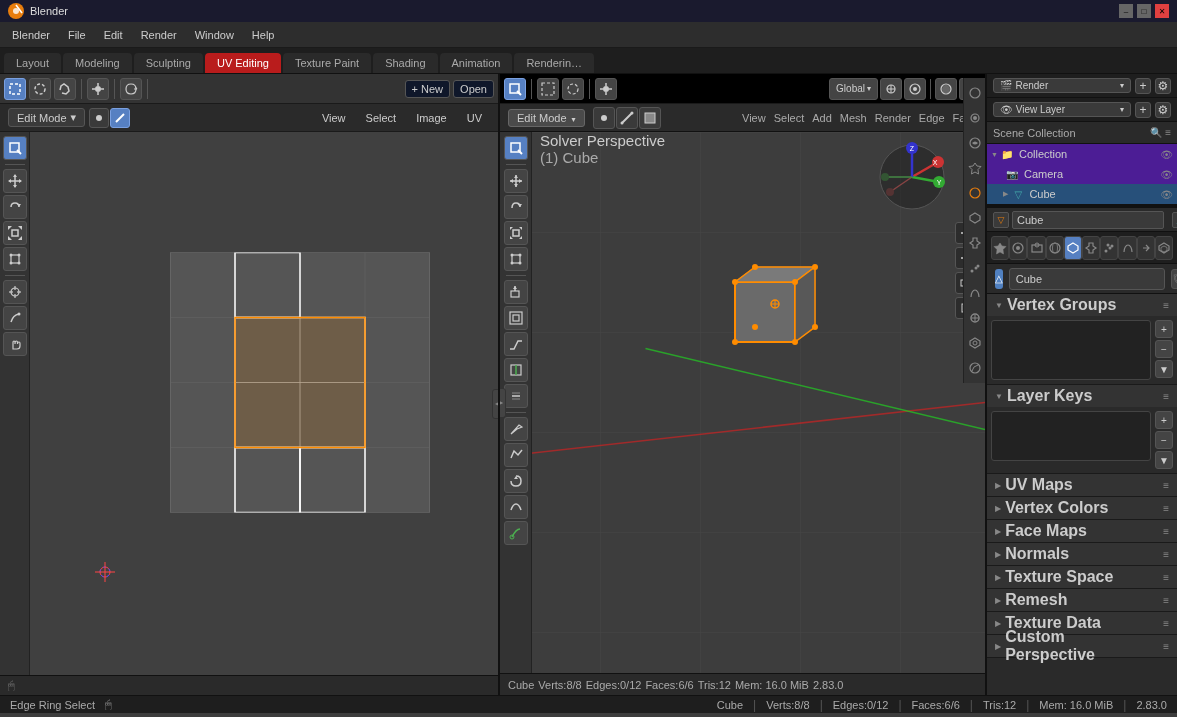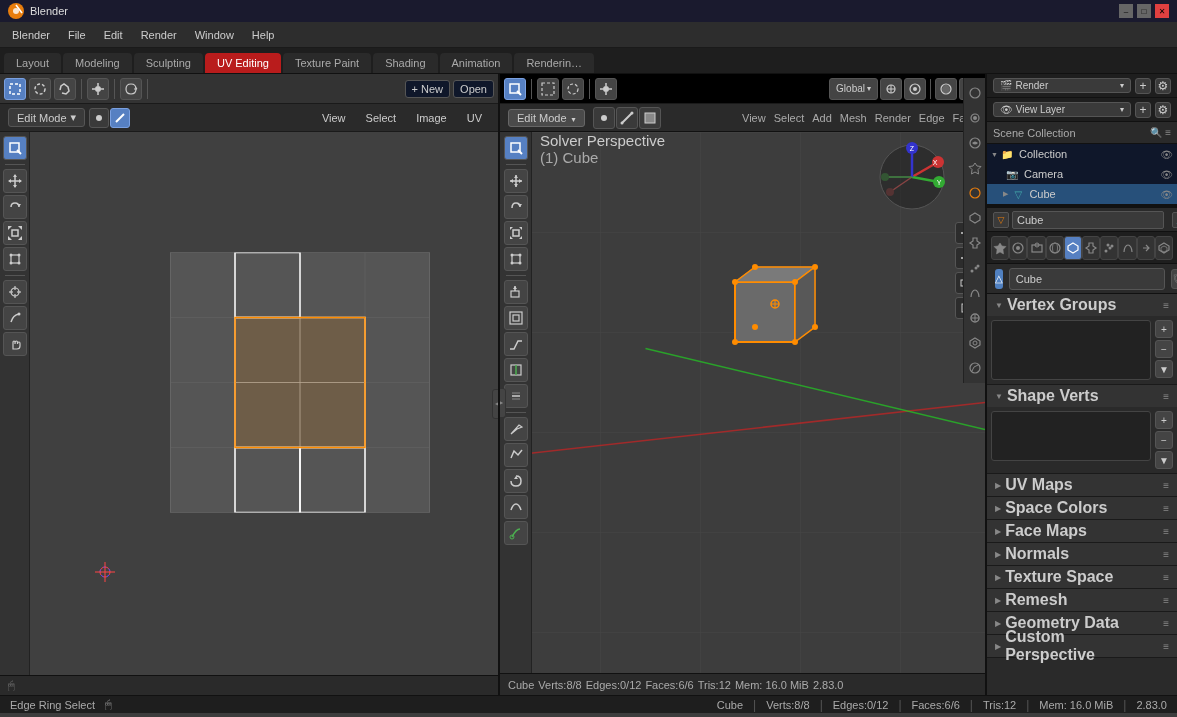--- a/index.html
+++ b/index.html
@@ -321,21 +321,21 @@
     #properties-panel {
       width: 190px;
       height: 100%;
       background: #2a2a2a;
       display: flex;
       flex-direction: column;
     }
 
     
     #scene-outliner {
-      background: #0f172a;
+      background: #4c1d95;
       border-bottom: 2px solid #111;
     }
 
     .outliner-header {
       height: 22px;
       background: #2a2a2a;
       display: flex;
       align-items: center;
       padding: 0 6px;
       font-size: 11px;
@@ -1287,21 +1287,21 @@
             <div class="vg-btn">+</div>
             <div class="vg-btn">−</div>
             <div class="vg-btn">▼</div>
           </div>
         </div>
       </div>
 
       <div class="prop-section">
         <div class="prop-section-header">
           <span class="prop-section-arrow tri-down"></span>
-          <span class="prop-section-title">Shape Verts</span>
+          <span class="prop-section-title">Layer Keys</span>
           <div style="flex:1"></div>
           <span style="font-size:10px;color:#888;">≡</span>
         </div>
         <div class="shape-keys-list">
           <div class="sk-list"></div>
           <div class="sk-buttons">
             <div class="vg-btn">+</div>
             <div class="vg-btn">−</div>
             <div class="vg-btn">▼</div>
           </div>
@@ -1313,21 +1313,21 @@
           <span class="prop-section-arrow tri-right"></span>
           <span class="prop-section-title">UV Maps</span>
           <div style="flex:1"></div>
           <span style="font-size:10px;color:#888;">≡</span>
         </div>
       </div>
 
       <div class="prop-section">
         <div class="prop-section-header">
           <span class="prop-section-arrow tri-right"></span>
-          <span class="prop-section-title">Space Colors</span>
+          <span class="prop-section-title">Vertex Colors</span>
           <div style="flex:1"></div>
           <span style="font-size:10px;color:#888;">≡</span>
         </div>
       </div>
 
       <div class="prop-section">
         <div class="prop-section-header">
           <span class="prop-section-arrow tri-right"></span>
           <span class="prop-section-title">Face Maps</span>
           <div style="flex:1"></div>
@@ -1358,21 +1358,21 @@
           <span class="prop-section-arrow tri-right"></span>
           <span class="prop-section-title">Remesh</span>
           <div style="flex:1"></div>
           <span style="font-size:10px;color:#888;">≡</span>
         </div>
       </div>
 
       <div class="prop-section">
         <div class="prop-section-header">
           <span class="prop-section-arrow tri-right"></span>
-          <span class="prop-section-title">Geometry Data</span>
+          <span class="prop-section-title">Texture Data</span>
           <div style="flex:1"></div>
           <span style="font-size:10px;color:#888;">≡</span>
         </div>
       </div>
 
       <div class="prop-section">
         <div class="prop-section-header">
           <span class="prop-section-arrow tri-right"></span>
           <span class="prop-section-title">Custom Perspective</span>
           <div style="flex:1"></div>

